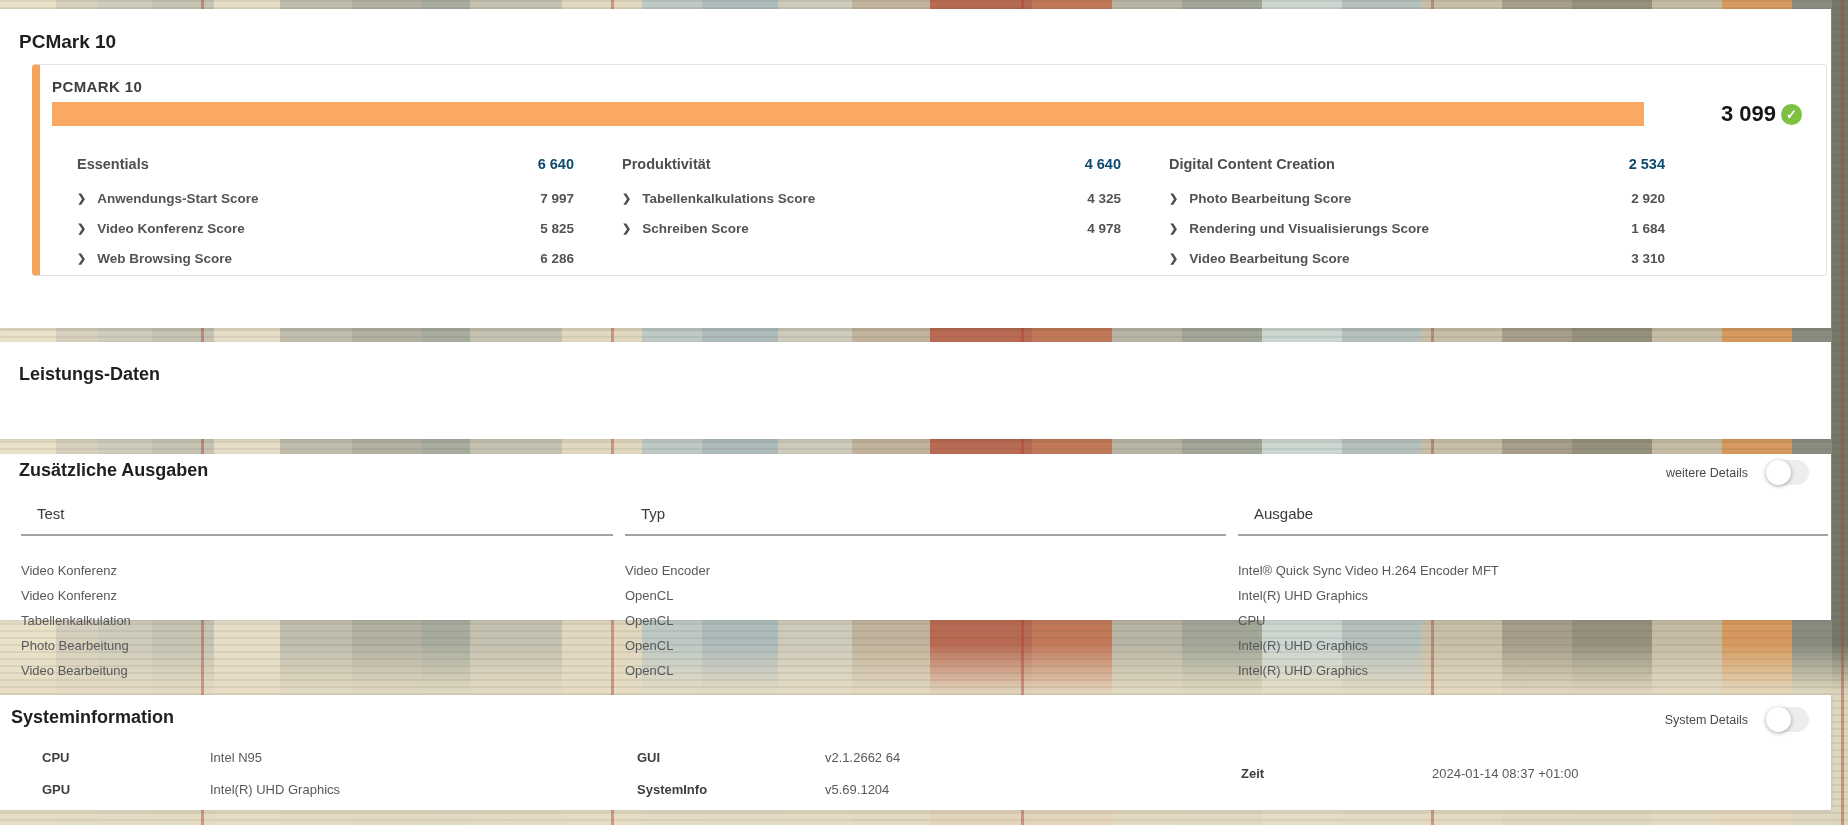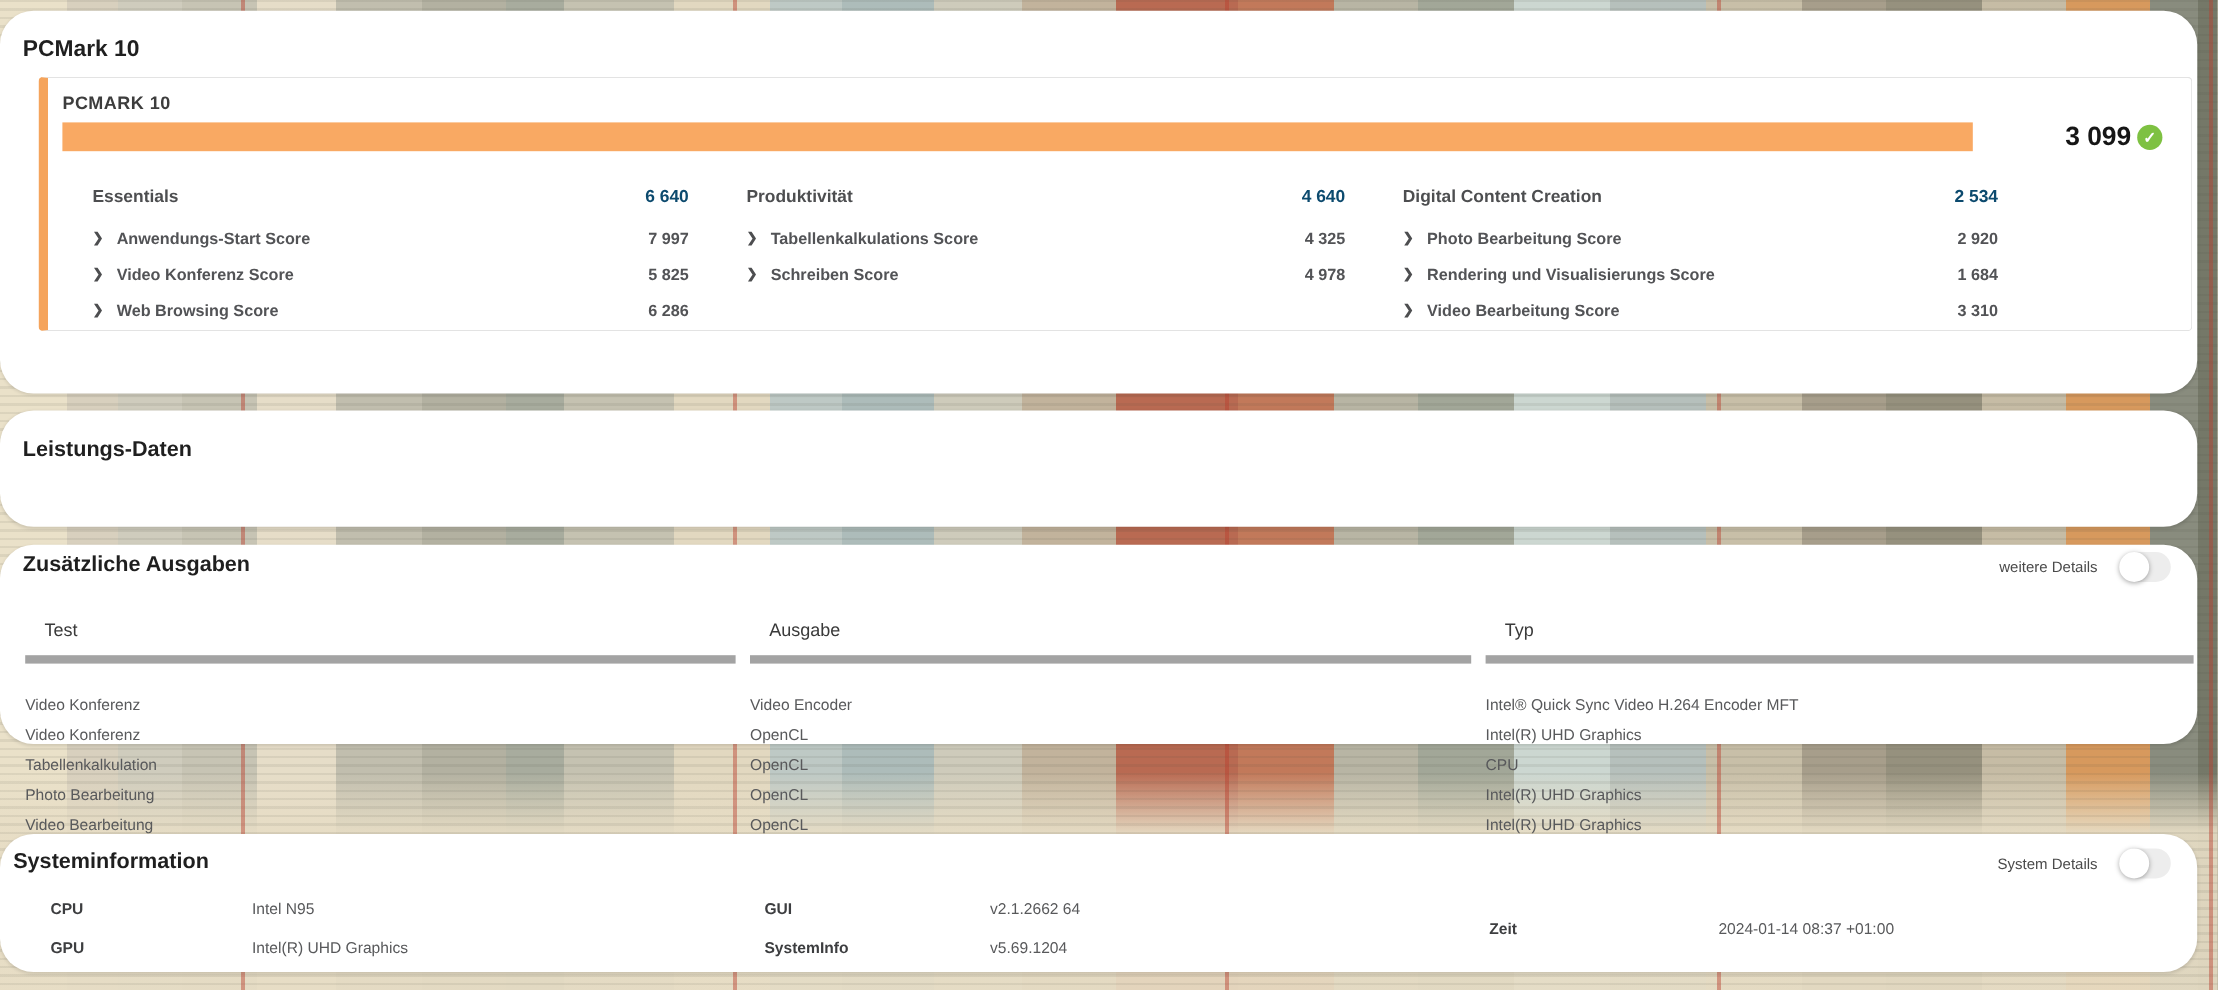--- a/index.html
+++ b/index.html
@@ -16,21 +16,21 @@
       linear-gradient(180deg, rgba(233,224,201,0) 0 78%, rgba(231,221,197,.92) 84% 100%),
       linear-gradient(90deg,
         #eae1c9 0 56px, #d8d0be 56px 98px, #cfccbd 98px 152px, #c7c4b4 152px 214px,
         #e6ddc8 214px 280px, #c1beae 280px 352px, #b3b1a1 352px 422px, #a8ac9e 422px 470px,
         #c5c2b1 470px 562px, #e2d8c0 562px 642px, #bec9c5 642px 702px, #adbcba 702px 778px,
         #cecbbb 778px 852px, #c2b39c 852px 930px, #b96a52 930px 1032px, #c2795a 1032px 1112px,
         #b8b5a4 1112px 1182px, #a2a798 1182px 1262px, #ccd7d1 1262px 1342px, #b6c0bc 1342px 1422px,
         #c8bfa8 1422px 1502px, #a79e8b 1502px 1572px, #96917e 1572px 1652px, #c6bca5 1652px 1722px,
         #d7995d 1722px 1792px, #898c7e 1792px 1832px, #757868 1832px 1848px);
   }
-  .panel { position:absolute; left:0; width:1831px; background:#fff; box-shadow:0 1px 3px rgba(0,0,0,.12);border-radius:28px; }
+  .panel { position:absolute; left:0; width:1831px; background:#fff; box-shadow:0 1px 3px rgba(0,0,0,.12); }
   .panel-top    { top:9px;   height:319px; }
   .panel-perf   { top:342px; height:97px;  }
   .panel-out    { top:454px; height:166px; }
   .panel-sys    { top:695px; height:115px; }
 
   .page-title { font-size:19px; font-weight:600; color:#1f1f1f; padding:22px 0 0 19px; }
   .sec-title  { font-size:18px; font-weight:600; color:#1f1f1f; }
   .panel-perf .sec-title { padding:22px 0 0 19px; }
   .panel-out  .sec-title { padding:6px  0 0 19px; }
   .panel-sys  .sec-title { padding:12px 0 0 11px; }
@@ -62,21 +62,21 @@
   .panel-out .toggle-row { top:6px; }
   .panel-sys .toggle-row { top:12px; }
   .toggle-label { font-size:12.5px; color:#4a4a4a; }
   .toggle { position:relative; width:42px; height:25px; border-radius:13px; background:#ededed; cursor:pointer; flex:none; }
   .toggle .knob { position:absolute; left:-1px; top:0; width:25px; height:25px; border-radius:50%;
                   background:#fff; box-shadow:0 1px 4px rgba(0,0,0,.35); }
 
   
   .table { margin:24px 5px 0 21px; }
   .thead, .trow { display:grid; grid-template-columns:592px 601px 590px; column-gap:12px; }
-  .thead .tcell { padding:0 0 12px 16px; font-size:15px; color:#3a3a3a; border-bottom:7px solid #a3a3a3;margin-top:12px; }
+  .thead .tcell { padding:0 0 12px 16px; font-size:15px; color:#3a3a3a; border-bottom:2px solid #a3a3a3; }
   .tbody { margin-top:22px;text-align:right; }
   .trow .tcell { height:25px; display:flex; align-items:center; font-size:13px; color:#58595b; }
 
   
   .sys-grid { margin:13px 0 0 42px; display:flex; }
   .sys-col1 { width:595px; } .sys-col2 { width:604px; } .sys-col3 { padding-top:16px; }
   .sys-row { display:flex; align-items:center; height:32px; }
   .sys-label { font-size:13px; font-weight:700; color:#3d3e40; }
   .sys-value { font-size:13px; color:#58595b; }
   .sys-col1 .sys-label { width:168px; } .sys-col2 .sys-label { width:188px; } .sys-col3 .sys-label { width:191px; }
@@ -184,22 +184,22 @@
   <div class="toggle-row">
     <span class="toggle-label">weitere Details</span>
     <span class="toggle">
         <span class="knob"></span>
       </span>
   </div>
 
   <div class="table">
     <div class="thead">
       <div class="tcell">Test</div>
+      <div class="tcell">Typ</div>
       <div class="tcell">Ausgabe</div>
-      <div class="tcell">Typ</div>
     </div>
     <div class="tbody" id="tbody">
   <div class="trow">
     <div class="tcell">Video Konferenz</div>
     <div class="tcell">Video Encoder</div>
     <div class="tcell">Intel® Quick Sync Video H.264 Encoder MFT</div>
   </div>
 
   <div class="trow">
     <div class="tcell">Video Konferenz</div>

